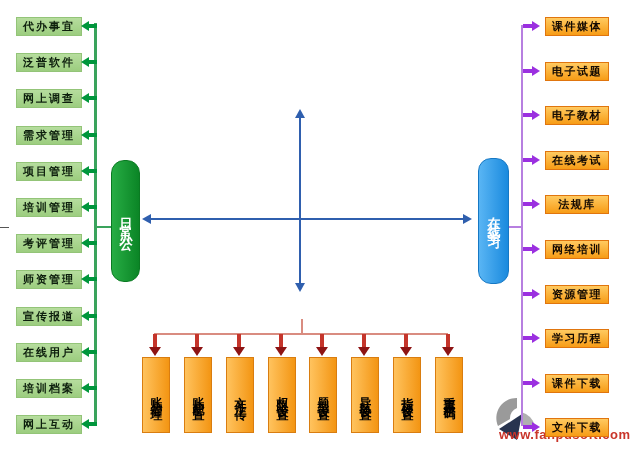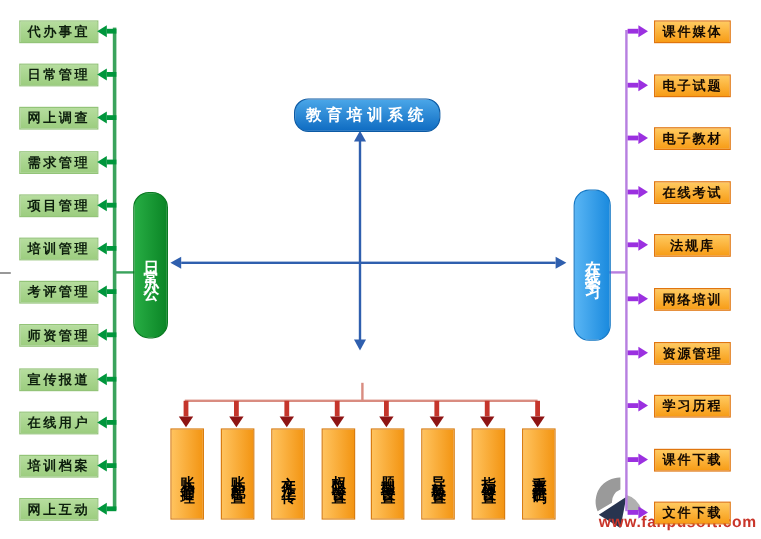--- a/index.html
+++ b/index.html
@@ -103,32 +103,31 @@
   <div class="maint-hline"></div>
   <div class="edge-tick"></div>
 
   <div class="axis v-line"></div>
   <div class="axis v-head-top"></div>
   <div class="axis v-head-bot"></div>
   <div class="axis h-line"></div>
   <div class="axis h-head-left"></div>
   <div class="axis h-head-right"></div>
 
-  <div class="cbtn btn-root">教育培训系统</div>
 
   <div class="pill pill-left">日常办公</div>
   <div class="pill pill-right">在线学习</div>
 
   <div id="left-items">
       <div class="lbox" style="top: 17px;">代办事宜</div>
       <div class="garrow" style="top: 21px;">
         <div class="head"></div>
         <div class="stem"></div>
       </div>
-      <div class="lbox" style="top: 53px;">日常管理</div>
+      <div class="lbox" style="top: 53px;">泛普软件</div>
       <div class="garrow" style="top: 57px;">
         <div class="head"></div>
         <div class="stem"></div>
       </div>
       <div class="lbox" style="top: 89px;">网上调查</div>
       <div class="garrow" style="top: 93px;">
         <div class="head"></div>
         <div class="stem"></div>
       </div>
       <div class="lbox" style="top: 126px;">需求管理</div>

